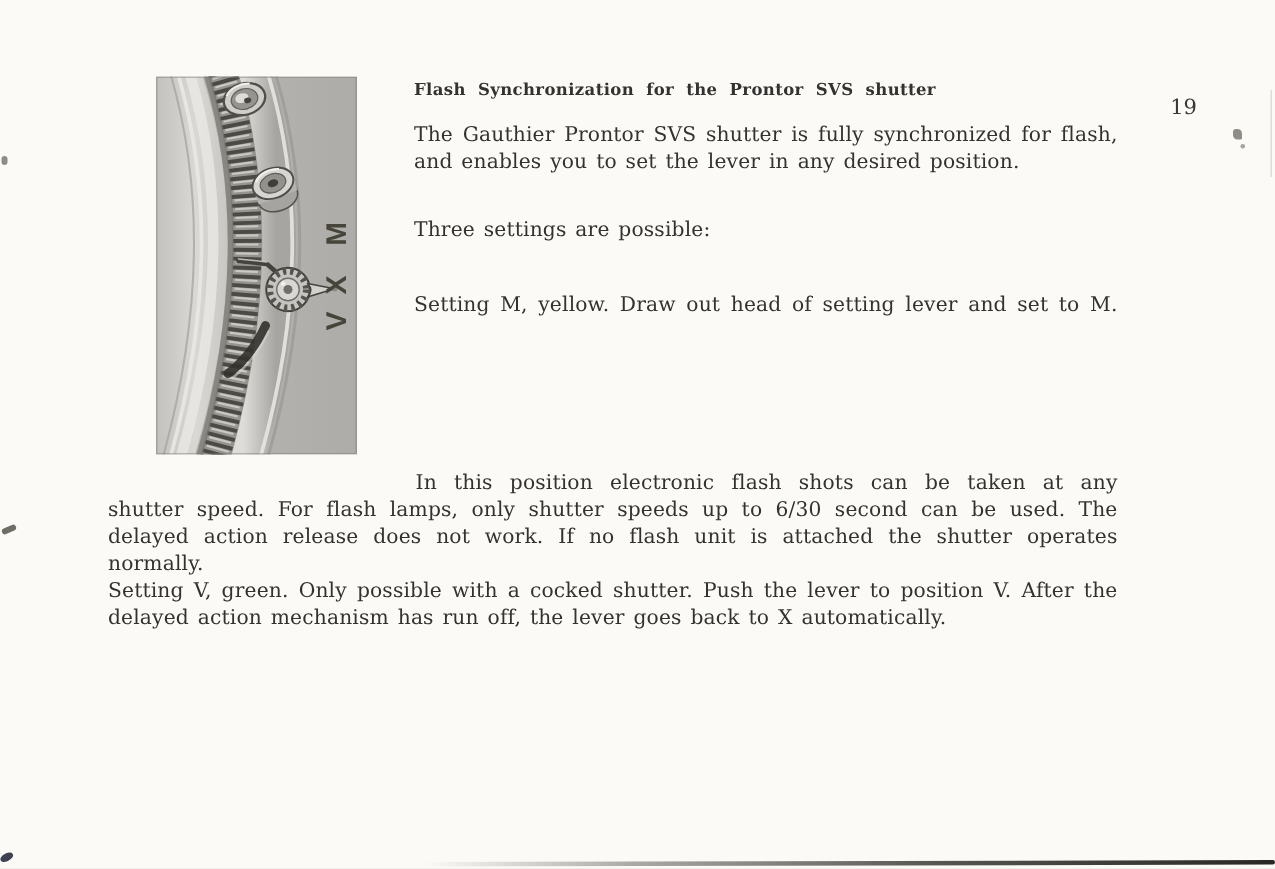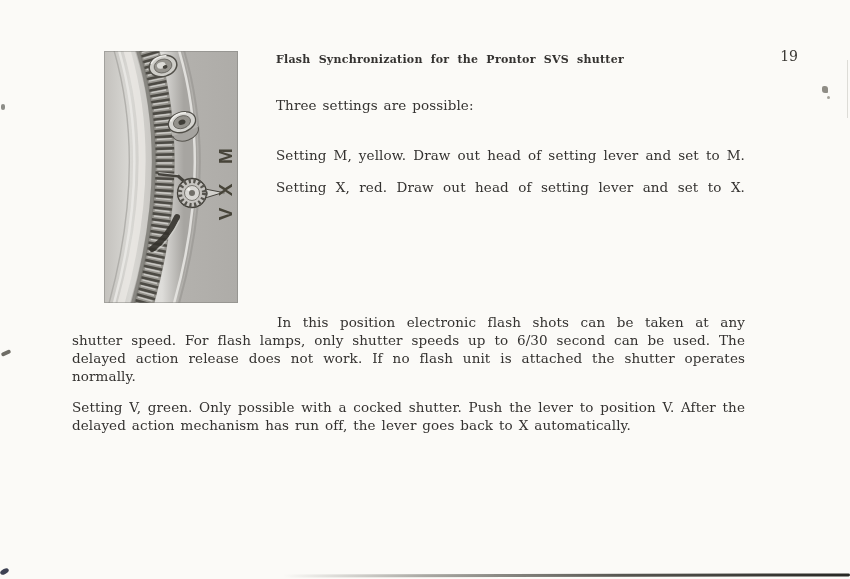--- a/index.html
+++ b/index.html
@@ -22,23 +22,23 @@
     margin:0; font-size:13.5px; line-height:18px;
     text-align:justify; word-spacing:1.5px; letter-spacing:.1px;
   }
   .flush { text-align-last:justify; }
   .intro          { margin-top:12px; }
   .settings-intro { margin-top:27px; }
   .m-lead         { margin-top:32px; }
   .m-body         { margin-top:6px; }
   .x-lead         { margin-top:14px; }
   .x-body         { margin-top:7px; clear:left; text-indent:205px; }
-  .v-lead         { margin-top:13px; }
+  .v-lead         { }
   .v-body         { margin-top:10px; }
-  .pagenum { position:absolute; top:48px; right:52px; font-size:14px; color:#3a3834; }
+  .pagenum { position:absolute; top:64px; right:52px; font-size:14px; color:#3a3834; }
   .dial-label {
     font-family:"Liberation Sans", sans-serif; font-weight:bold;
     font-size:19px; fill:#474439; text-anchor:middle; dominant-baseline:central;
   }
   
   .art { position:absolute; }
   .art-bottom-line {
     left:283px; right:0; bottom:2px; height:3px;
     background:linear-gradient(to right, rgba(70,68,60,0), rgba(70,68,60,.45) 25%, rgba(45,44,38,.8) 60%, rgba(28,28,24,.95));
     transform:rotate(-0.12deg); border-radius:2px;
@@ -129,26 +129,26 @@
         <text class="dial-label" transform="translate(121,105) rotate(-90)">M</text>
         <text class="dial-label" transform="translate(121,139) rotate(-90)">X</text>
         <text class="dial-label" transform="translate(121,163) rotate(-90)">V</text>
 
         <rect x=".5" y=".5" width="133" height="251" fill="none" stroke="#7b7975" stroke-width="1" opacity=".45"></rect>
       </svg>
     </figure>
 
     <h1 class="title">Flash Synchronization for the Prontor SVS shutter</h1>
 
+    <p class="intro">The Gauthier Prontor SVS shutter is fully synchronized for flash, and enables you to set the lever in any desired position.</p>
 
     <p class="settings-intro">Three settings are possible:</p>
 
     <p class="m-lead flush">Setting M, yellow. Draw out head of setting lever and set to M.</p>
 
-    <p class="x-lead flush">Setting X, red. Draw out head of setting lever and set to X.</p>
     <p class="x-body">In this position electronic flash shots can be taken at any shutter speed. For flash lamps, only shutter speeds up to 6/30 second can be used. The delayed action release does not work. If no flash unit is attached the shutter operates normally.</p>
 
     <p class="v-lead">Setting V, green. Only possible with a cocked shutter. Push the lever to position V. After the delayed action mechanism has run off, the lever goes back to X automatically.</p>
 
   </div>
 
   <div class="art art-bottom-line"></div>
   <div class="art art-corner-mark"></div>
   <div class="art art-speck-left1"></div>
   <div class="art art-speck-left2"></div>

